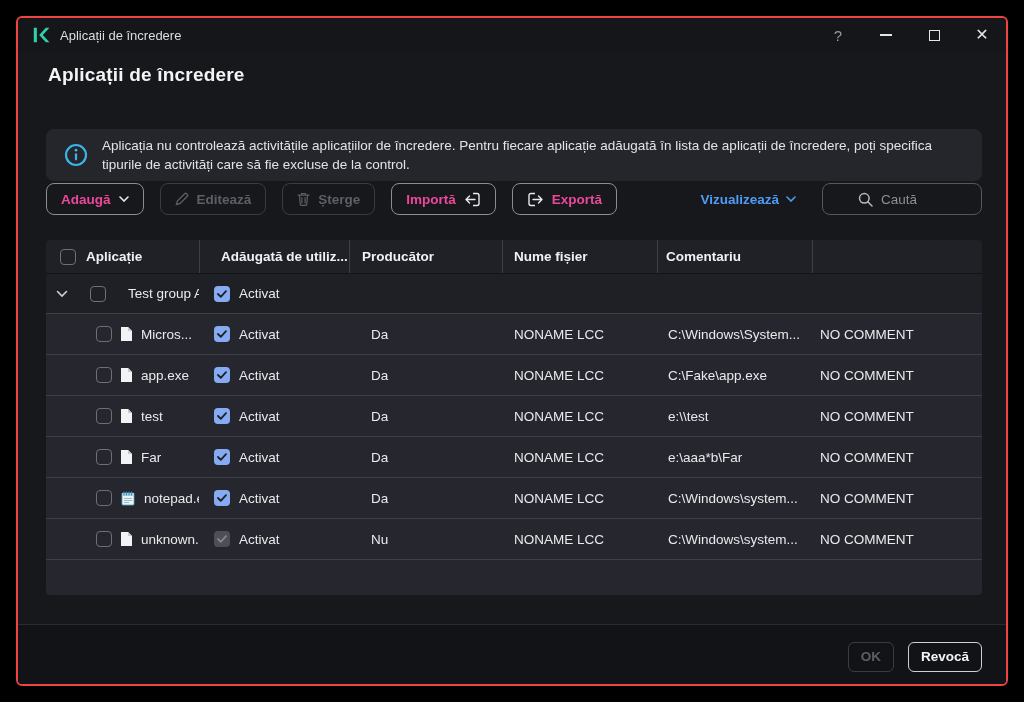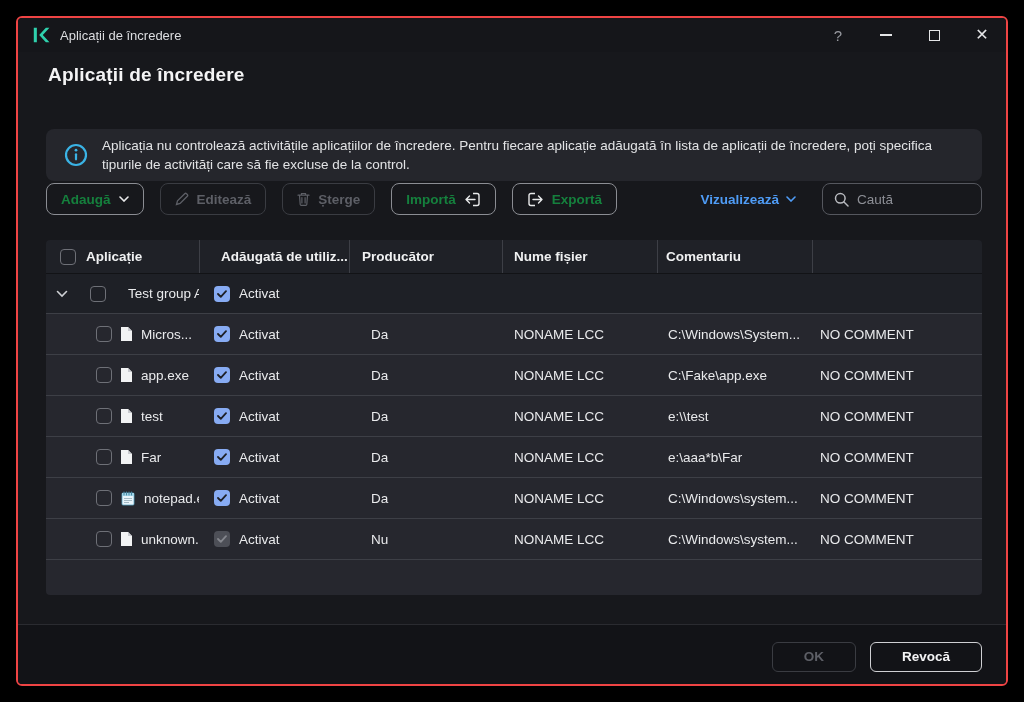--- a/index.html
+++ b/index.html
@@ -24,29 +24,29 @@
 
   
   .banner { position:absolute; left:28px; top:82px; width:936px; height:52px; background:#25262c; border-radius:8px;
             display:flex; align-items:center;margin-top:29px; }
   .info-icon { flex:0 0 auto; margin-left:18px; width:24px; height:24px; }
   .banner-text { margin-left:14px; margin-right:20px; font-size:13.5px; line-height:19px; color:#e2e3e5; }
 
   
   .toolbar { position:absolute; left:28px; top:165px; width:936px; height:32px; display:flex; align-items:center; }
   .btn { height:32px; display:inline-flex; align-items:center; gap:8px; padding:0 14px; border:1px solid #8b8d93;
-         border-radius:8px; background:transparent; color:#15803d; font-size:13.5px; font-weight:600;
+         border-radius:8px; background:transparent; color:#ec4899; font-size:13.5px; font-weight:600;
          font-family:"Liberation Sans", sans-serif; cursor:pointer; }
   .btn.disabled { border-color:#3a3c42; color:#5d5f66; cursor:default; }
   .btn + .btn { margin-left:16px; }
   .chev { width:10px; height:6px; }
   .toolbar-right { margin-left:auto; display:flex; align-items:center; }
   .view-link { display:inline-flex; align-items:center; gap:7px; color:#4f9cf6; font-size:13.5px; font-weight:600; cursor:pointer; }
   .searchbox { margin-left:26px; width:160px; height:32px; border:1px solid #55575e; border-radius:8px;
-               display:flex; align-items:center; background:transparent; }
+               display:flex; align-items:center; background:transparent;justify-content:flex-end; }
   .searchbox input { border:none; outline:none; background:transparent; color:#e8e9ea; font-size:13.5px; width:100px;
                      font-family:"Liberation Sans", sans-serif; }
   .searchbox input::placeholder { color:#8d8f96; }
   .search-icon { margin:0 8px 0 11px; width:15px; height:15px; flex:0 0 auto; }
 
   
   .table { position:absolute; left:28px; top:222px; width:936px; }
   .grid-row { display:grid; grid-template-columns:153px 150px 153px 155px 155px 152px 18px; align-items:center; }
   .thead { height:33px; background:#1f2127; border-radius:4px 4px 0 0; }
   .thead .hcell { height:33px; display:flex; align-items:center; font-size:13.5px; font-weight:bold; color:#f0f1f2;
@@ -73,21 +73,21 @@
   .c5 { padding-left:11px; } .c6 { padding-left:8px; }
   .name { overflow:hidden; text-overflow:clip; white-space:nowrap; }
   .filler { height:36px; background:#26272e; border-top:1px solid #3d3f46; border-radius:0 0 4px 4px; }
   .group-chev { width:12px; height:8px; flex:0 0 auto; cursor:pointer; }
   .file-ic { width:13px; height:16px; flex:0 0 auto; }
   .note-ic { width:16px; height:16px; flex:0 0 auto; }
 
   
   .footer { position:absolute; left:0; top:606px; width:100%; height:64px; background:#121317; border-top:1px solid #2a2b30;
             display:flex; align-items:center; justify-content:flex-end; }
-  .fbtn { height:30px; padding:0 31px; border-radius:6px; font-size:13.5px; font-weight:600; background:transparent;
+  .fbtn { height:30px; padding:0 12px; border-radius:6px; font-size:13.5px; font-weight:600; background:transparent;
           font-family:"Liberation Sans", sans-serif; cursor:pointer; }
   .fbtn.ok { border:1px solid #3a3c42; color:#5d5f66; margin-right:14px; cursor:default; }
   .fbtn.cancel { border:1px solid #cfd0d3; color:#f4f4f5; margin-right:24px; }
 </style>
 </head>
 <body>
 
 <div class="screen">
   <div class="window">
 

